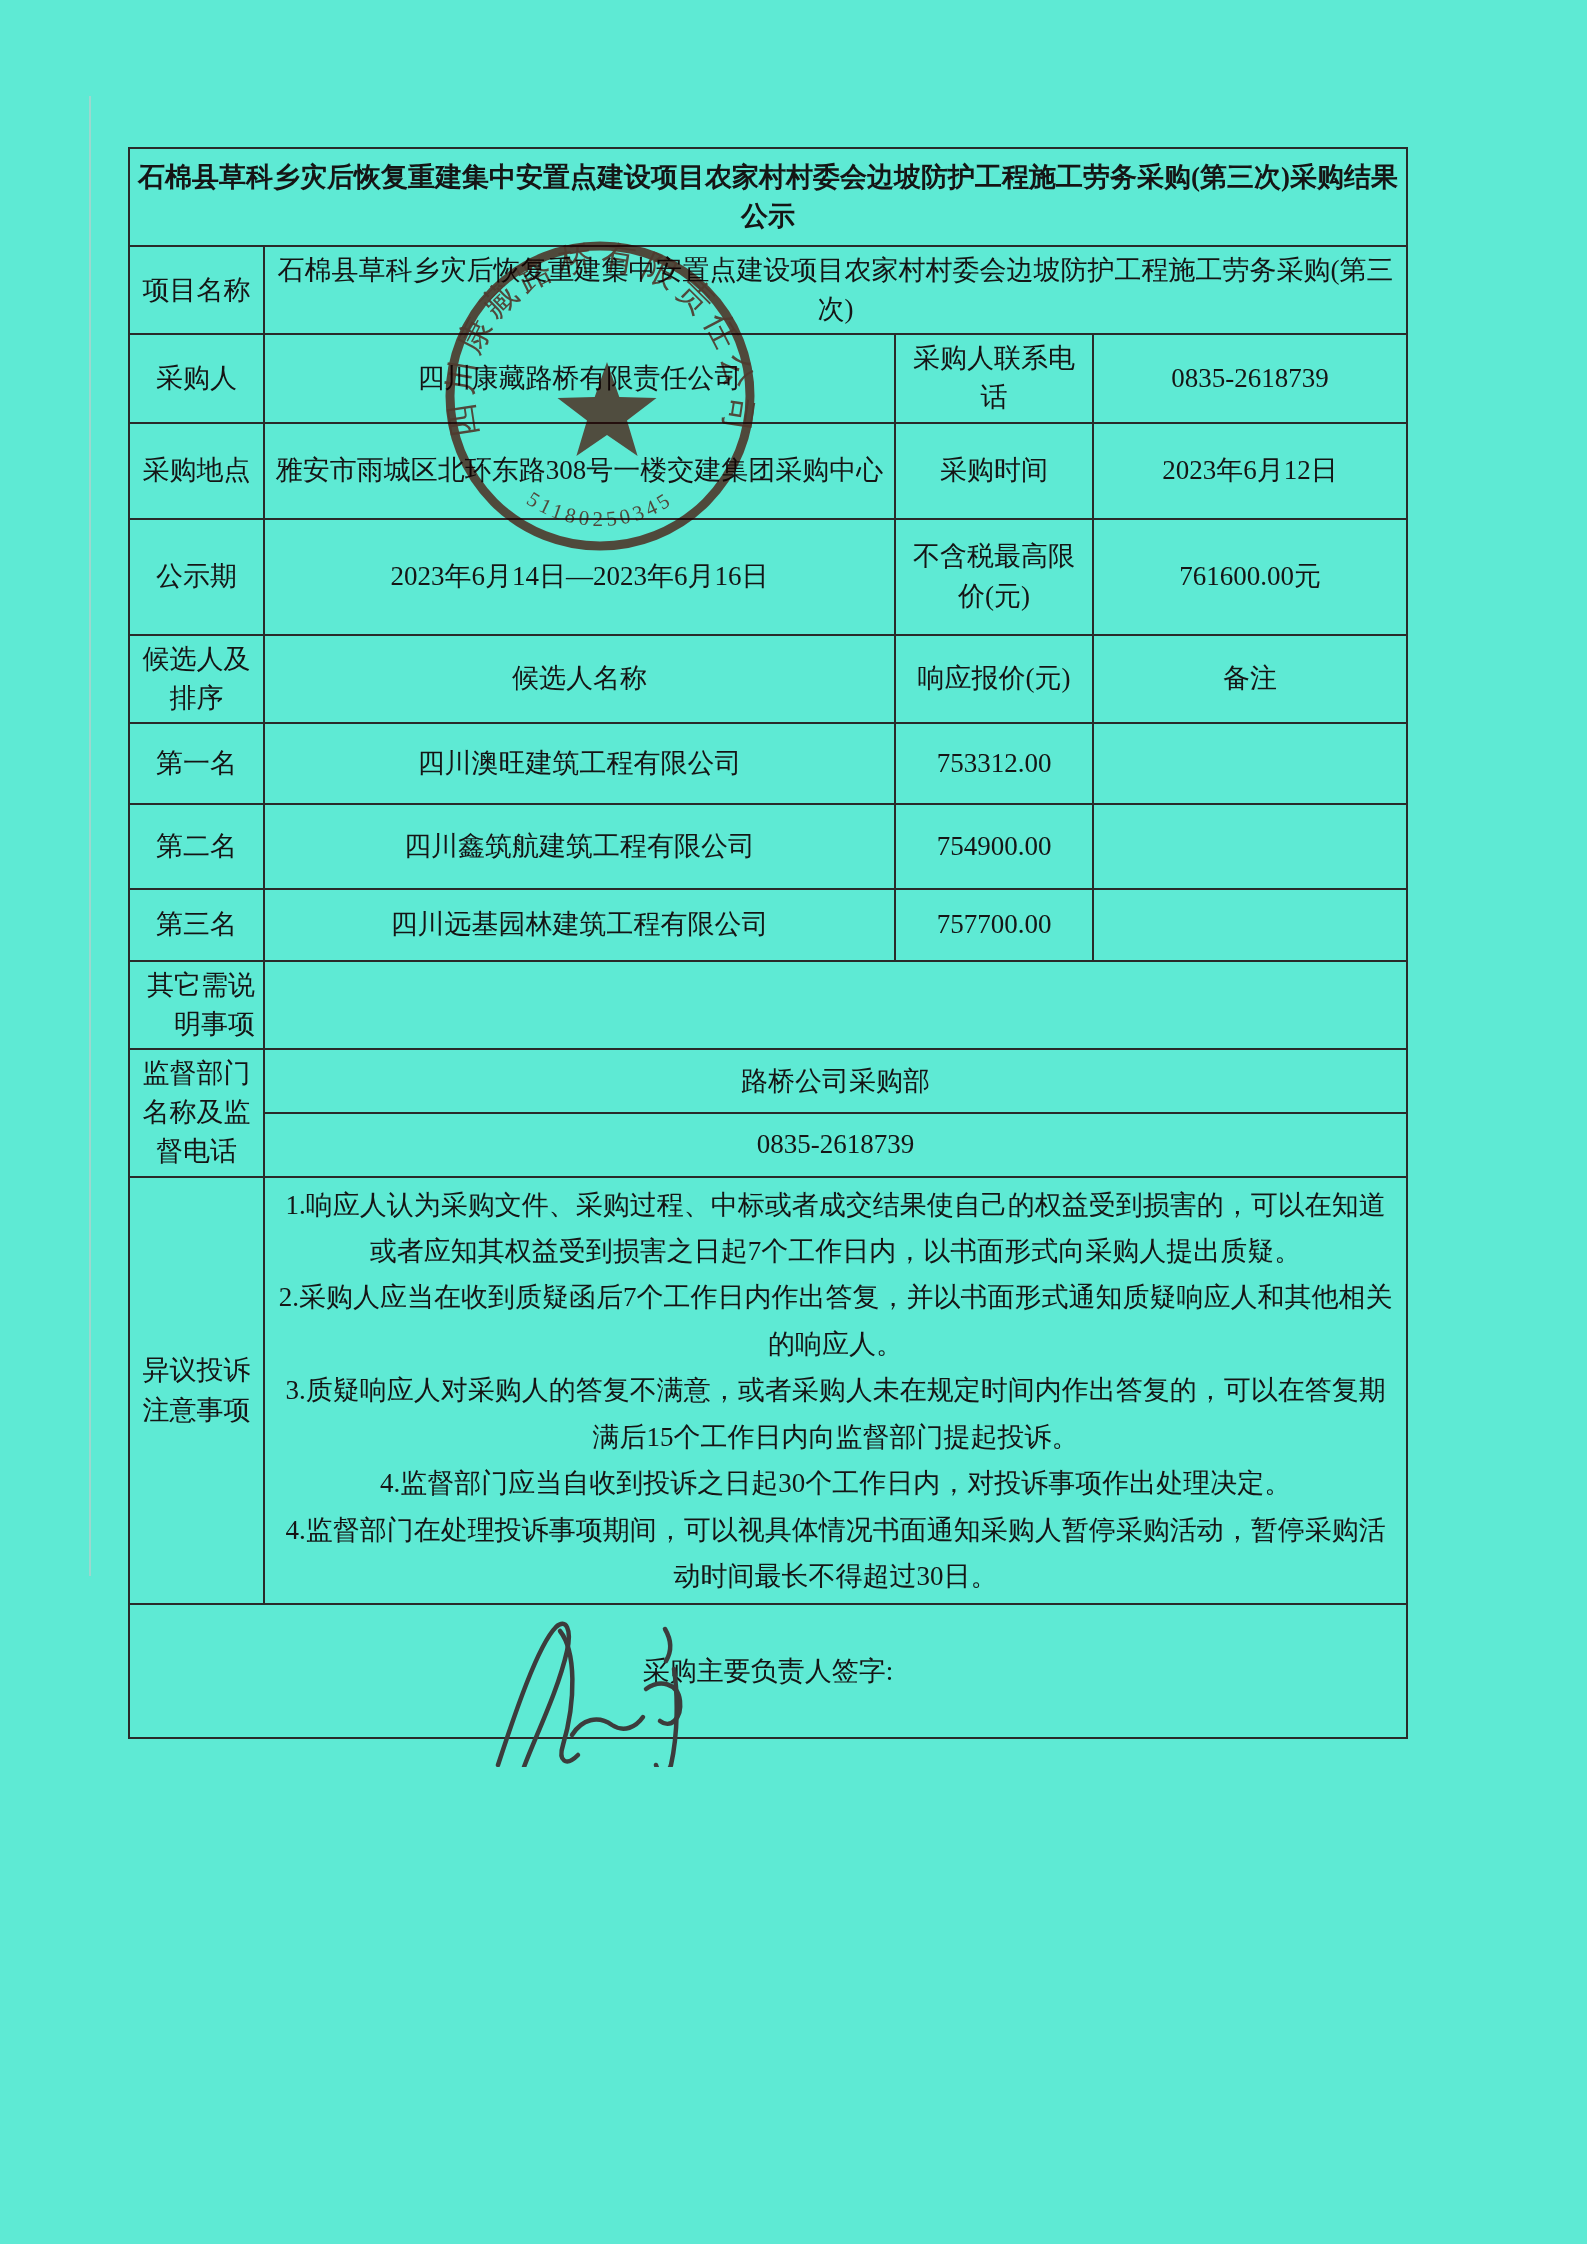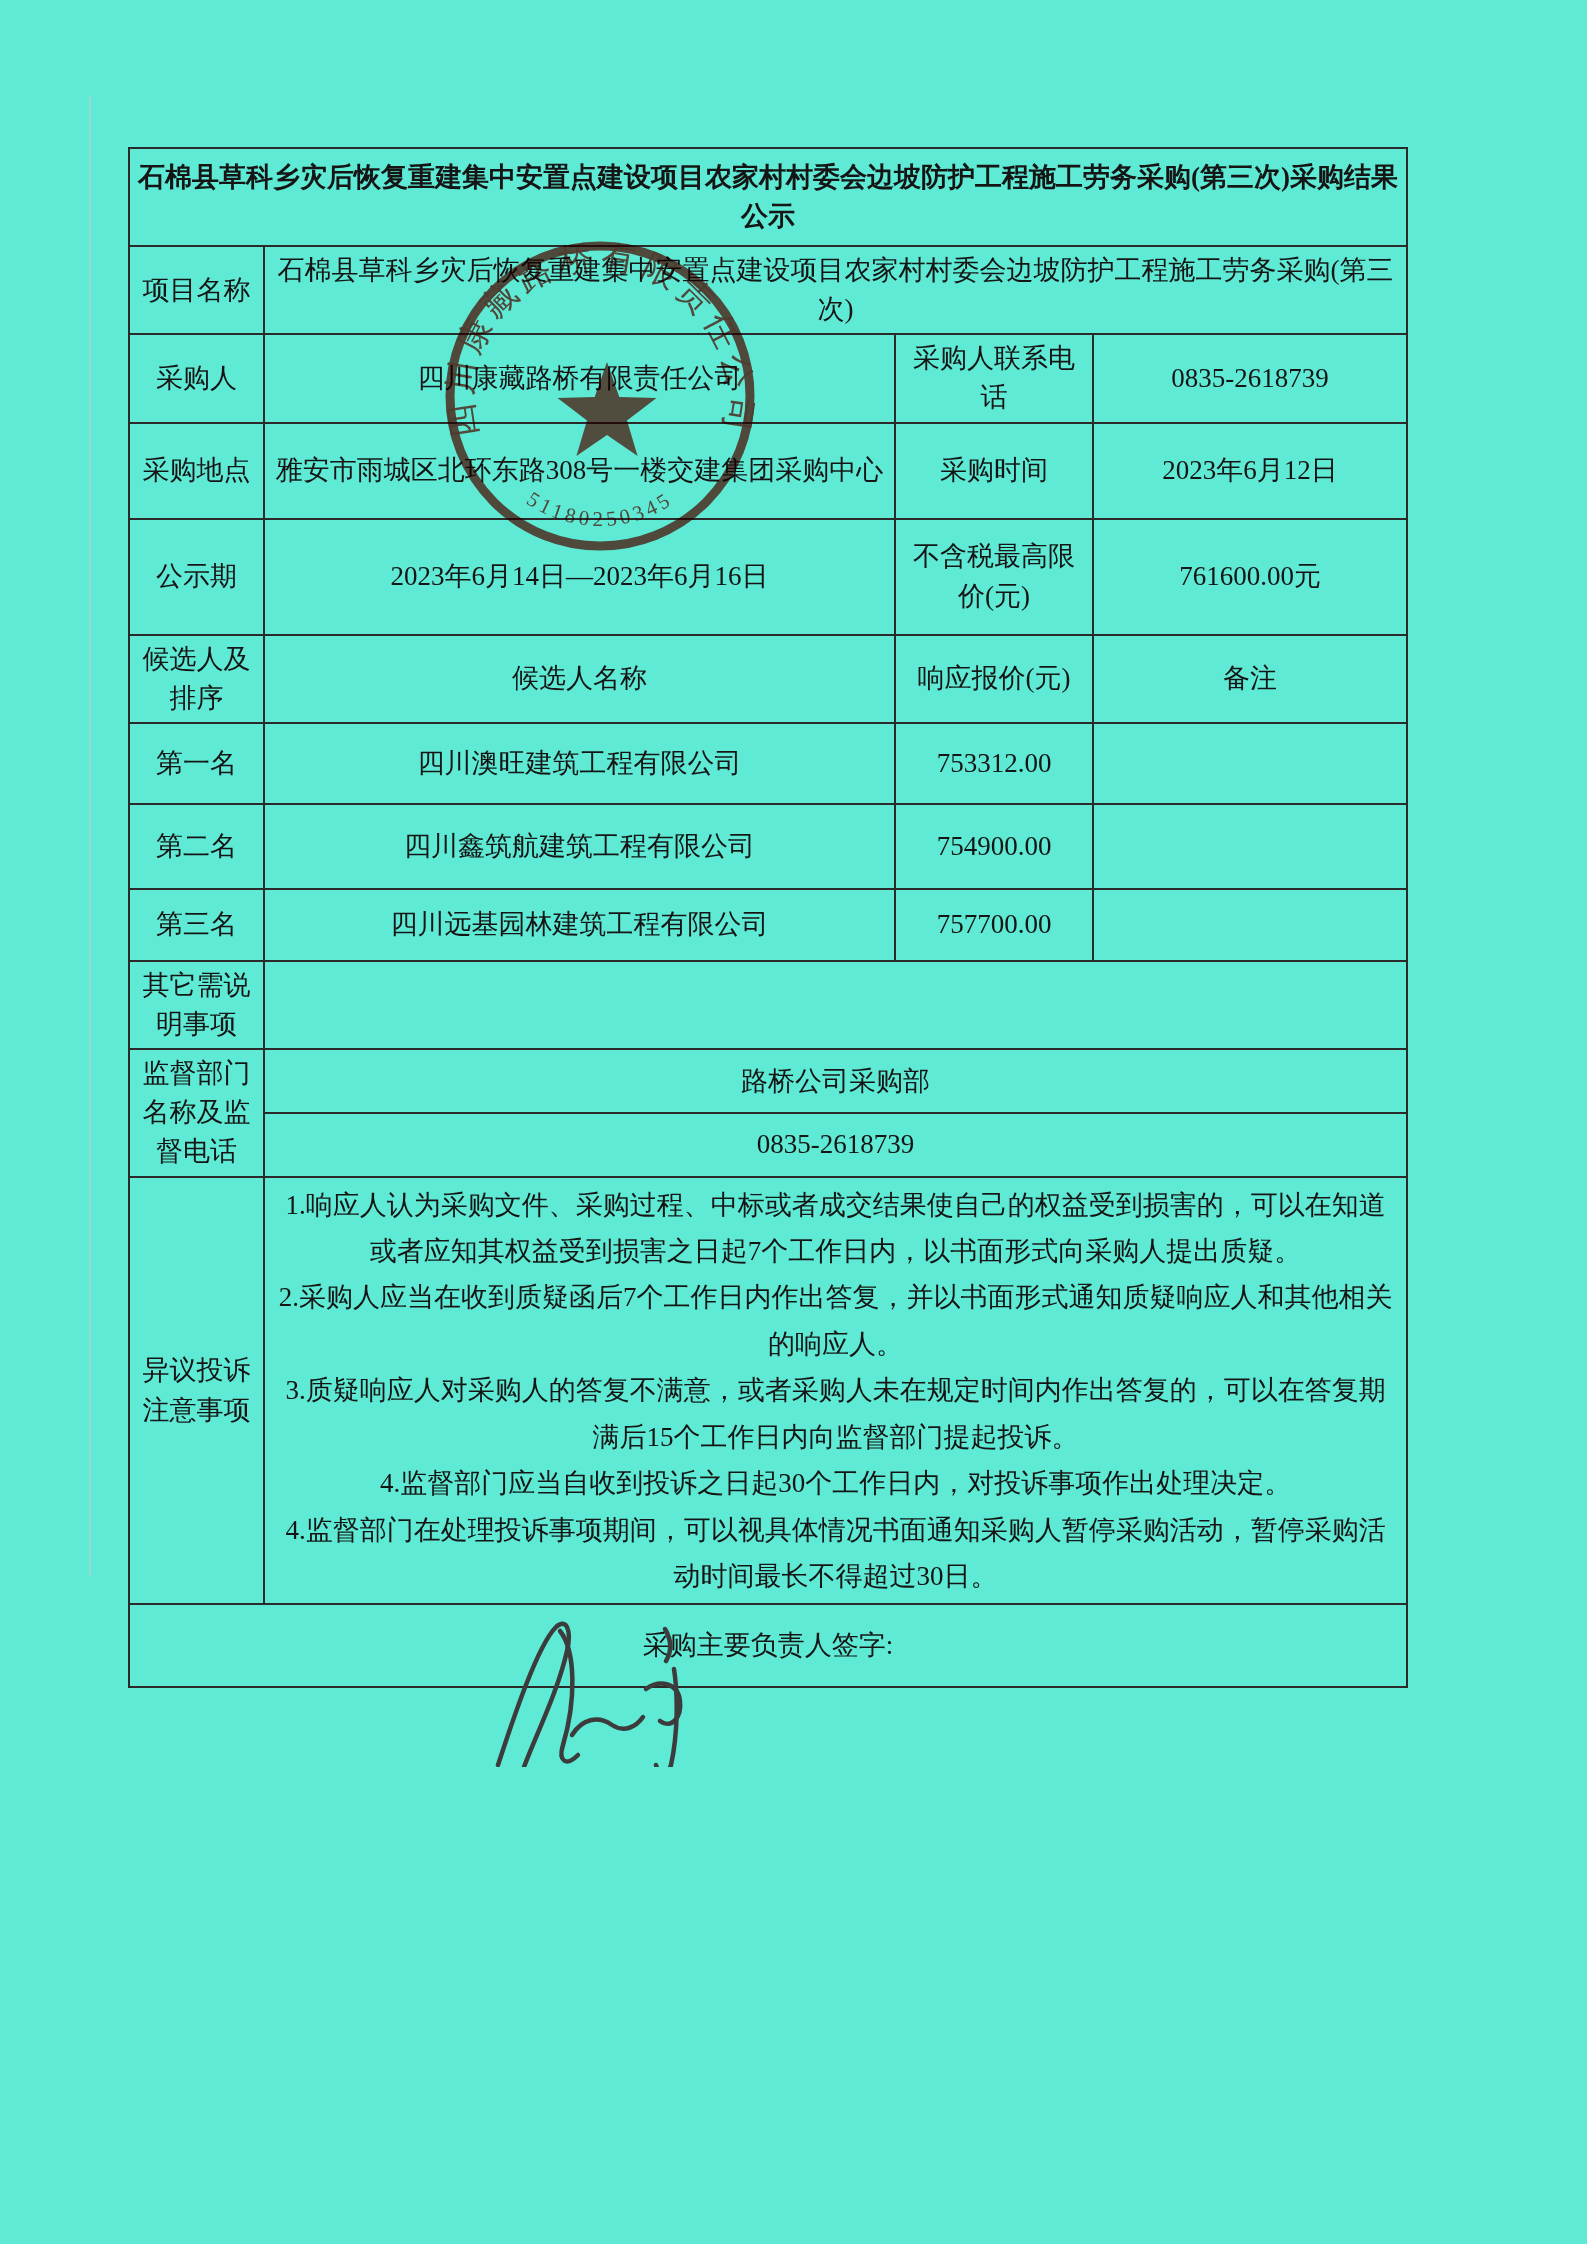--- a/index.html
+++ b/index.html
@@ -134,21 +134,21 @@
     </tr>
 
     <tr style="height:72px">
       <td>第三名</td>
       <td>四川远基园林建筑工程有限公司</td>
       <td>757700.00</td>
       <td></td>
     </tr>
 
     <tr style="height:73px">
-      <td class="left" style="text-align:center">其它需说明事项</td>
+      <td class="left" style="text-align:right">其它需说明事项</td>
       <td colspan="3"></td>
     </tr>
 
     <tr style="height:58px">
       <td rowspan="2" style="height:115px">监督部门名称及监督电话</td>
       <td colspan="3">路桥公司采购部</td>
     </tr>
     <tr style="height:57px">
       <td colspan="3">0835-2618739</td>
     </tr>
@@ -157,21 +157,21 @@
       <td>异议投诉注意事项</td>
       <td colspan="3" class="notice-cell">
         <div class="notice-line">1.响应人认为采购文件、采购过程、中标或者成交结果使自己的权益受到损害的，可以在知道或者应知其权益受到损害之日起7个工作日内，以书面形式向采购人提出质疑。</div>
         <div class="notice-line">2.采购人应当在收到质疑函后7个工作日内作出答复，并以书面形式通知质疑响应人和其他相关的响应人。</div>
         <div class="notice-line">3.质疑响应人对采购人的答复不满意，或者采购人未在规定时间内作出答复的，可以在答复期满后15个工作日内向监督部门提起投诉。</div>
         <div class="notice-line">4.监督部门应当自收到投诉之日起30个工作日内，对投诉事项作出处理决定。</div>
         <div class="notice-line">4.监督部门在处理投诉事项期间，可以视具体情况书面通知采购人暂停采购活动，暂停采购活动时间最长不得超过30日。</div>
       </td>
     </tr>
 
-    <tr style="height:83px">
+    <tr style="height:134px">
       <td colspan="4" class="sign-cell">
         <span>采购主要负责人签字:</span>
         <span class="sig-wrap">
           <svg width="280" height="150" viewBox="0 0 280 150">
             <g fill="none" stroke="#3c3c3c" stroke-width="4.5" stroke-linecap="round" stroke-linejoin="round">
               <path d="M 38 148 C 55 96, 78 28, 96 10 C 106 1, 112 12, 107 34 C 98 74, 76 118, 64 150"></path>
               <path d="M 100 14 C 116 34, 116 84, 103 128 C 98 144, 106 150, 118 138"></path>
               <path d="M 112 118 C 122 102, 138 98, 152 108 C 164 116, 176 110, 183 100"></path>
               <path d="M 205 12 C 212 24, 212 34, 206 44"></path>
               <path d="M 186 72 C 200 62, 218 66, 220 84 C 222 102, 210 112, 200 104"></path>

